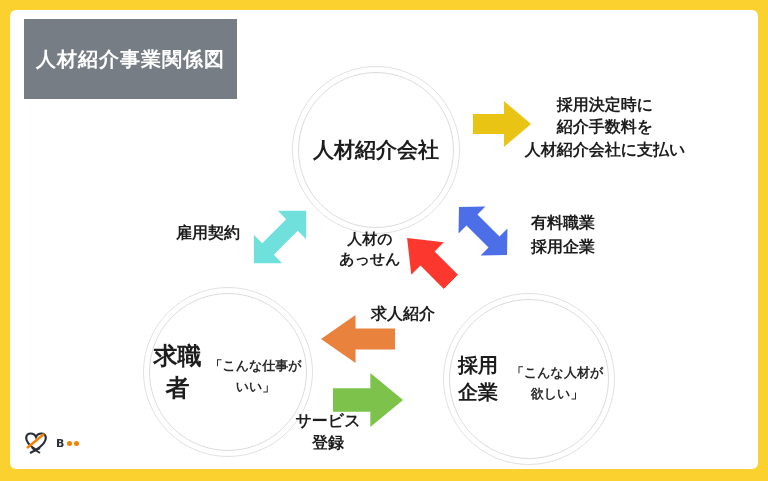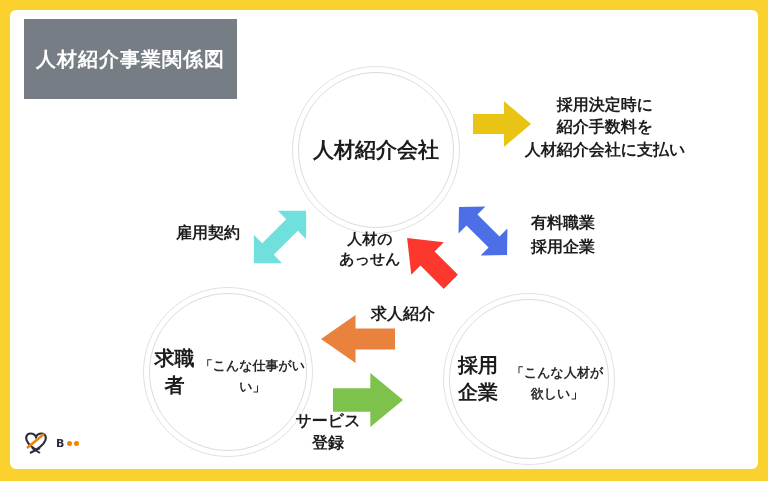--- a/index.html
+++ b/index.html
@@ -15,21 +15,21 @@
   .circle{border:1.5px solid #e1e1e1;border-radius:50%;background:#fff;
     display:flex;align-items:center;justify-content:center;}
   .circle .ring{position:absolute;left:5px;top:5px;right:5px;bottom:5px;
     border:1.5px solid #dcdcdc;border-radius:50%;
     display:flex;align-items:center;justify-content:center;text-align:center;}
   .node-title{font-weight:700;color:#1d1d1d;}
   .node-sub{font-weight:700;color:#2a2a2a;font-size:13px;line-height:1.55;margin-top:9px;}
   .c-top{left:292px;top:66px;width:166px;height:166px;}
   .c-top .node-title{font-size:21px;}
   .c-left{left:143px;top:287px;width:168px;height:168px;}
-  .c-left .node-title{font-size:20px;}
+  .c-left .node-title{font-size:24px;}
   .c-right{left:443px;top:293px;width:170px;height:170px;}
   .c-right .node-title{font-size:20px;}
   
   .lbl{font-weight:700;color:#1d1d1d;font-size:16px;line-height:1.4;white-space:nowrap;}
   .center-text{text-align:center;}
   .fee-text{left:470px;top:94px;width:270px;text-align:center;font-size:16px;line-height:1.4;}
   .lbl-employment{left:176px;top:222px;}
   .lbl-placement{left:310px;top:229px;width:120px;font-size:15px;line-height:1.35;}
   .lbl-paid{left:531px;top:211px;line-height:1.5;}
   .lbl-joboffer{left:371px;top:303px;}

